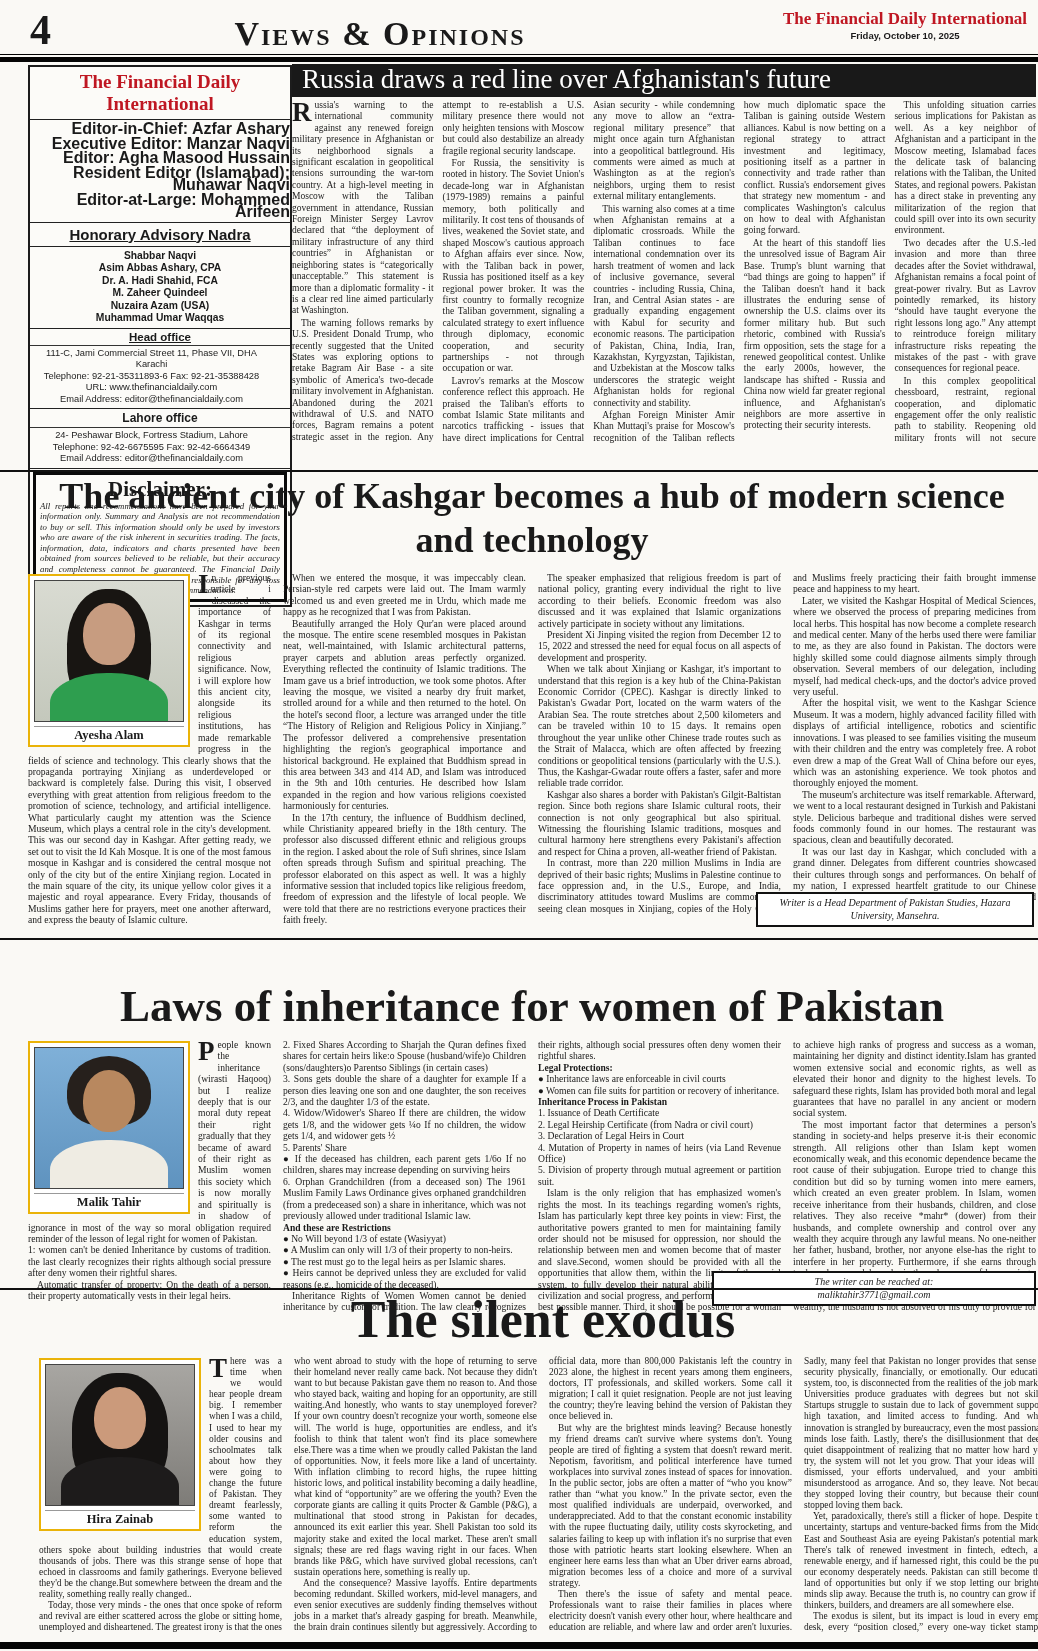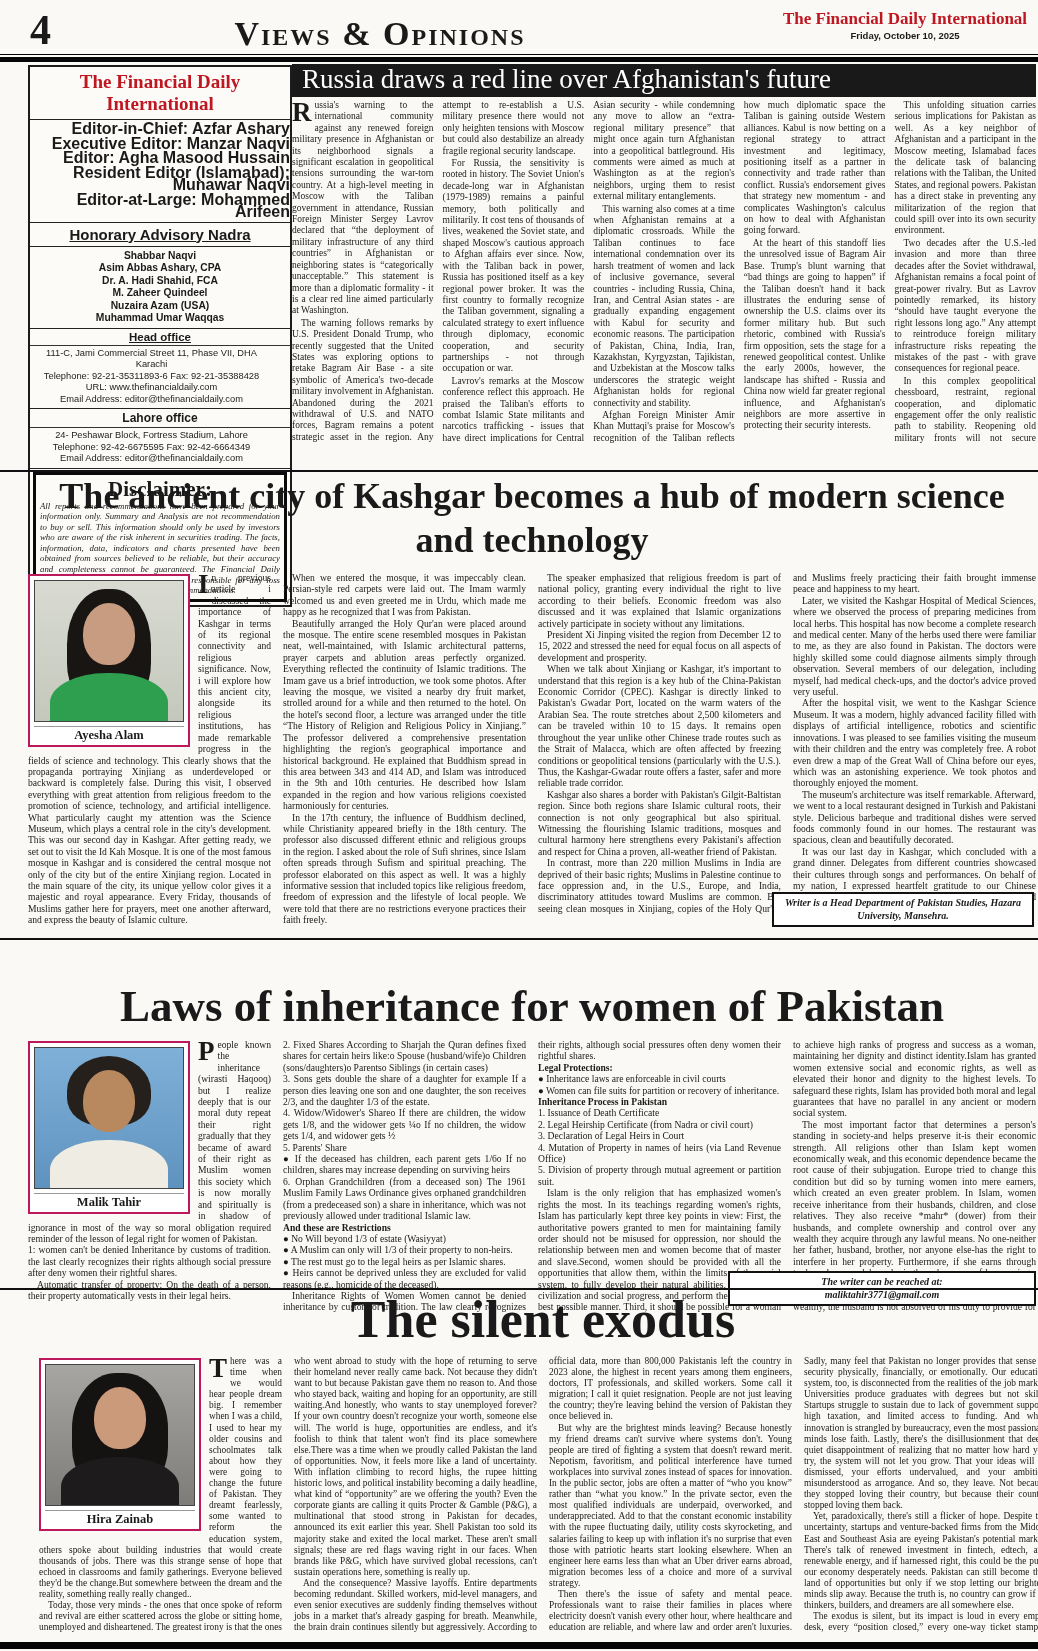--- a/index.html
+++ b/index.html
@@ -75,21 +75,21 @@
 
   
   .exodus{position:absolute;left:39px;top:1292px;width:1008px;}
   .exodus h1{margin:0;text-align:center;font-size:52px;line-height:56px;font-weight:bold;}
   .exodus-body{margin-top:8px;height:280px;font-size:9.4px;line-height:11.1px;
                column-count:4;column-gap:12px;}
 
   .bottom-bar{position:absolute;left:0;top:1642px;width:1038px;height:7px;background:#050505;}
 
   
-  .author-card{float:left;width:150px;margin:2px 8px 4px 0;border:2px solid #be185d;
+  .author-card{float:left;width:150px;margin:2px 8px 4px 0;border:2px solid #eab308;
                background:#fff;padding:4px;}
   .avatar{position:relative;height:140px;border:1px solid #444;overflow:hidden;}
   .avatar span{position:absolute;display:block;}
   .avatar .hair{left:50%;transform:translateX(-50%);top:8px;width:84px;height:120px;border-radius:46% 46% 38% 38%;}
   .avatar .head{left:50%;transform:translateX(-50%);top:22px;width:52px;height:62px;border-radius:50% 50% 46% 46%;}
   .avatar .torso{left:50%;transform:translateX(-50%);bottom:-14px;width:118px;height:62px;border-radius:48% 48% 0 0;}
   .ph-ayesha{background:linear-gradient(180deg,#d9dbd2,#c4c8bc);}
   .ph-ayesha .hair{background:#181512;}
   .ph-ayesha .head{background:#c79c80;}
   .ph-ayesha .torso{background:#2e9e4f;}
@@ -98,22 +98,22 @@
   .ph-malik .head{background:#b8885f;}
   .ph-malik .torso{background:#efece3;}
   .ph-hira{background:linear-gradient(180deg,#a8a6a2,#7e7c78);}
   .ph-hira .hair{background:#151312;width:96px;}
   .ph-hira .head{background:#cb9a7b;}
   .ph-hira .torso{background:#1d1b1b;}
   .author-name{text-align:center;font-weight:bold;font-size:12.5px;padding-top:3px;
                border-top:1px solid #999;margin-top:4px;}
 
   
-  .credit-box{border:2px solid #111;background:#fff;padding:3px 6px;text-align:center;
-              font-weight:bold;font-style:italic;font-size:10px;line-height:12.5px;}
+  .credit-box{border:2px solid #111;background:#fff;padding:3px 14px;text-align:center;
+              font-weight:normal;font-style:italic;font-size:10px;line-height:12.5px;}
 </style>
 </head>
 <body>
 
 <div class="page">
 
   <div class="header">
     <div class="page-num">4</div>
     <div class="section-title">Views &amp; Opinions</div>
     <div class="brand-block">

